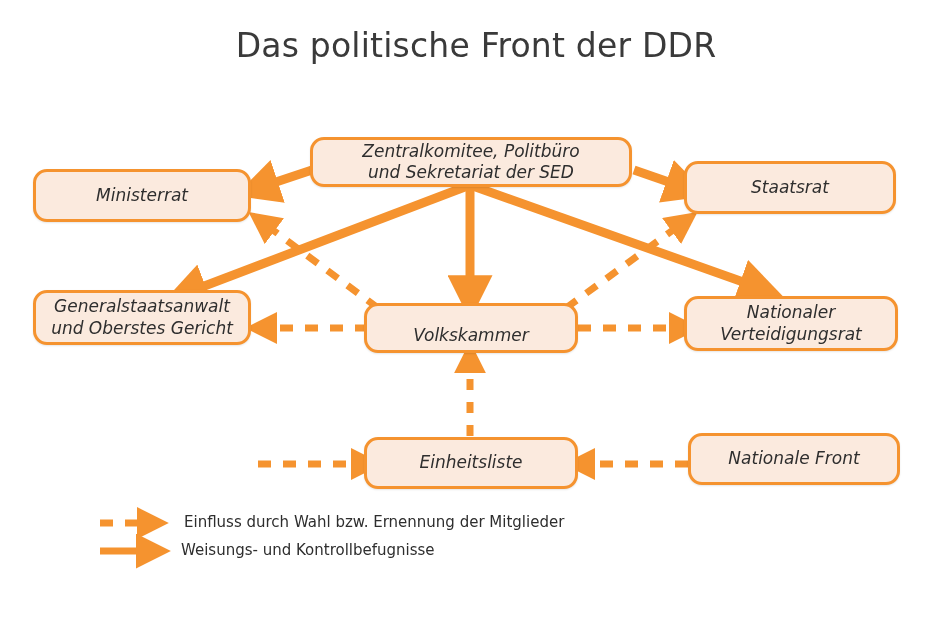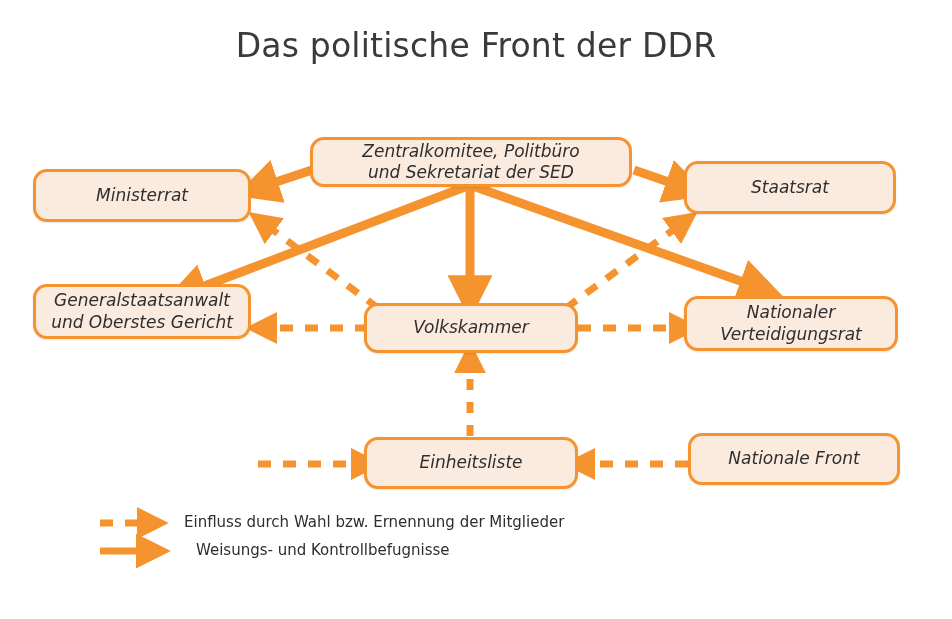--- a/index.html
+++ b/index.html
@@ -132,43 +132,43 @@
   </div>
 
   <div class="node-box" style="left:33px; top:169px; width:218px; height:53px;">
     <span class="node-label">Ministerrat</span>
   </div>
 
   <div class="node-box" style="left:684px; top:161px; width:212px; height:53px;">
     <span class="node-label">Staatsrat</span>
   </div>
 
-  <div class="node-box" style="left:33px; top:284px; width:218px; height:55px;">
+  <div class="node-box" style="left:33px; top:290px; width:218px; height:55px;">
     <span class="node-label">Generalstaatsanwalt
 und Oberstes Gericht</span>
   </div>
 
-  <div class="node-box" style="left:364px; top:303px; width:214px; height:50px;">
+  <div class="node-box" style="left:364px; top:303px; width:214px; height:50px;align-items:flex-end;">
     <span class="node-label">Volkskammer</span>
   </div>
 
   <div class="node-box" style="left:684px; top:296px; width:214px; height:55px;">
     <span class="node-label">Nationaler
 Verteidigungsrat</span>
   </div>
 
 
   <div class="node-box" style="left:364px; top:437px; width:214px; height:52px;">
     <span class="node-label">Einheitsliste</span>
   </div>
 
   <div class="node-box" style="left:688px; top:433px; width:212px; height:52px;text-align:center;">
     <span class="node-label">Nationale Front</span>
   </div>
 
   <div class="legend-row" style="left:172px; top:513px;">
     <span class="legend-text">Einfluss durch Wahl bzw. Ernennung der Mitglieder</span>
   </div>
-  <div class="legend-row" style="left:184px; top:541px;justify-content:center;">
+  <div class="legend-row" style="left:169px; top:541px;justify-content:center;">
     <span class="legend-text">Weisungs- und Kontrollbefugnisse</span>
   </div>
 
 </div>
 
 </body></html>

